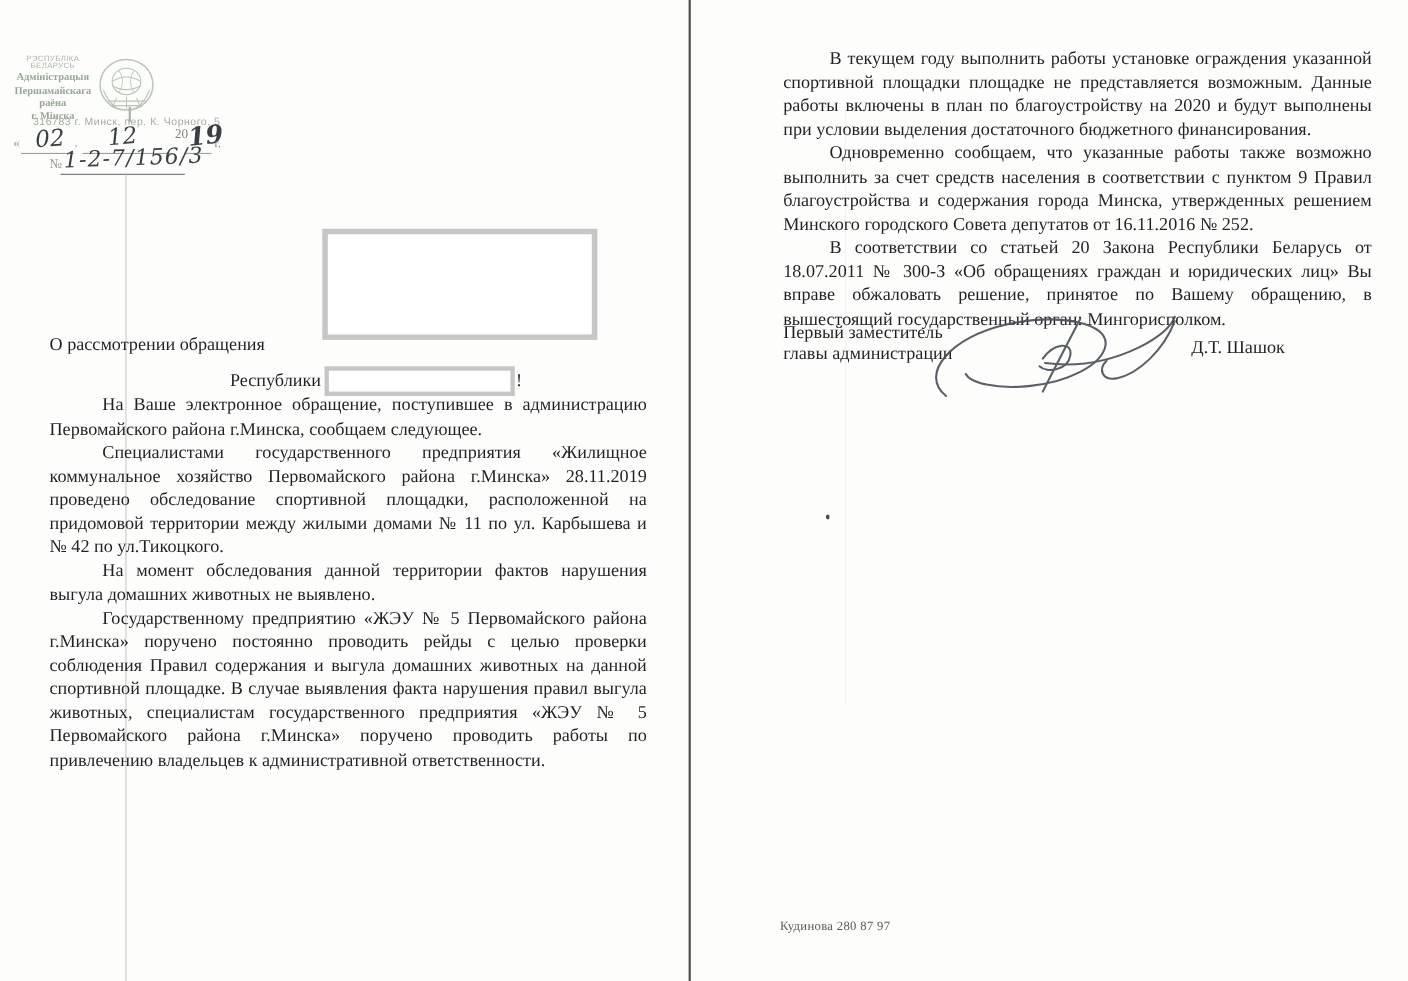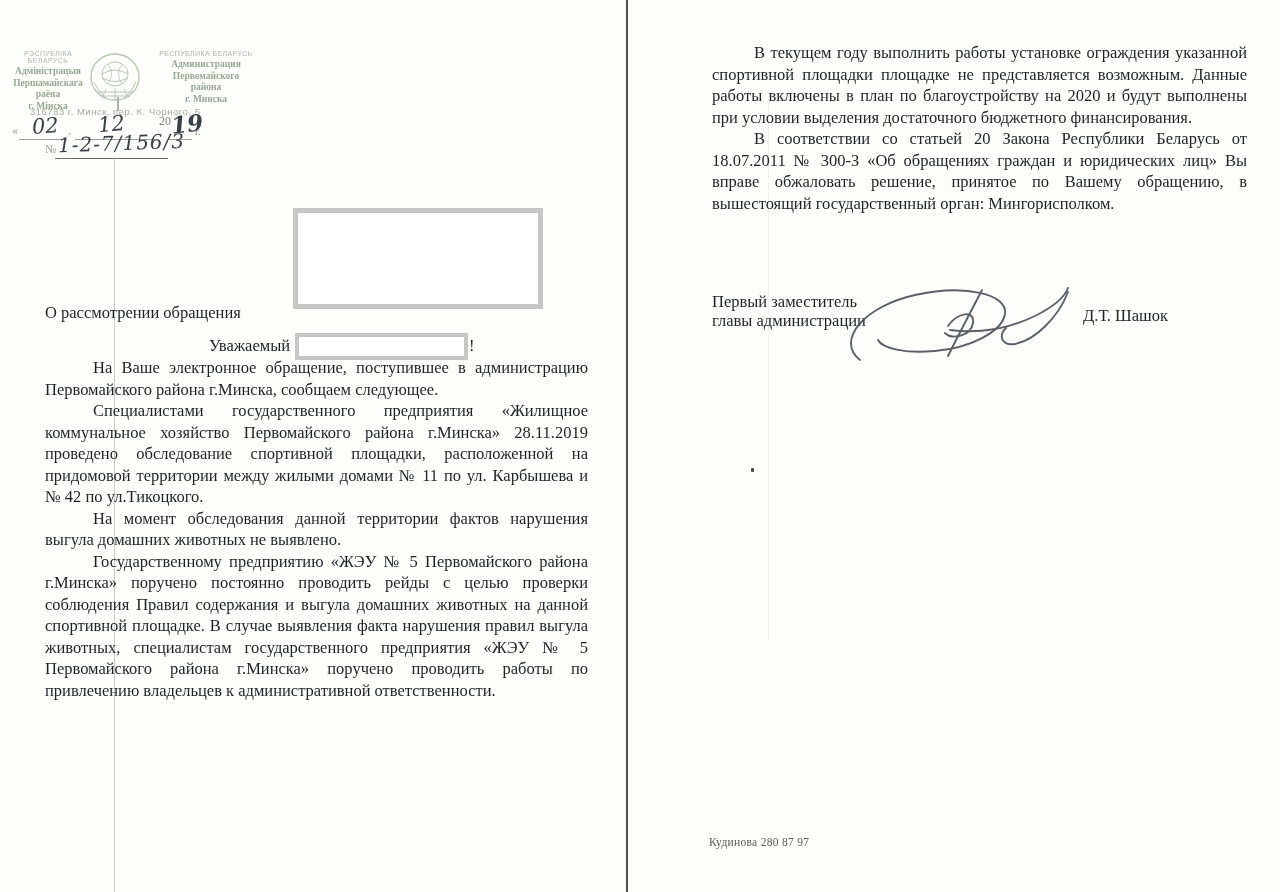--- a/index.html
+++ b/index.html
@@ -69,27 +69,20 @@
       <ellipse cx="29" cy="22" rx="13" ry="12" fill="none" stroke="#a2b49e" stroke-width="1"></ellipse>
       <path d="M16,22 Q29,14 42,22" fill="none" stroke="#a2b49e" stroke-width="1"></path>
       <path d="M16,26 Q29,33 42,26" fill="none" stroke="#a2b49e" stroke-width="1"></path>
       <path d="M22,12 Q29,22 22,32 M36,12 Q29,22 36,32" fill="none" stroke="#a2b49e" stroke-width=".8"></path>
       <path d="M12,40 L46,40 M14,44 L44,44" stroke="#a2b49e" stroke-width="1.2"></path>
       <path d="M29,36 L29,47 M20,37 L16,46 M38,37 L42,46" stroke="#a2b49e" stroke-width=".9"></path>
       <path d="M8,30 Q12,40 20,46 M50,30 Q46,40 38,46" fill="none" stroke="#a2b49e" stroke-width="1"></path>
     </svg>
     <div class="lh-tick"></div>
 
-    <div class="lh-col lh-right">
-      <div class="lh-country">РЕСПУБЛИКА БЕЛАРУСЬ</div>
-      <div class="lh-name">Администрация</div>
-      <div class="lh-name">Первомайского</div>
-      <div class="lh-name">района</div>
-      <div class="lh-name">г. Минска</div>
-    </div>
 
     <div class="lh-address">316783 г. Минск, пер. К. Чорного, 5</div>
 
     <span class="form-print" style="left:12px;top:123px;">«</span>
     <span class="hand" style="left:32px;top:114px;transform:rotate(-4deg);">02</span>
     <div class="uline" style="left:19px;top:138px;width:48px;"></div>
     <span class="form-print" style="left:68px;top:125px;font-size:10px;">,</span>
     <span class="hand" style="left:98px;top:112px;transform:rotate(-5deg);">12</span>
     <div class="uline" style="left:75px;top:138px;width:82px;"></div>
     <span class="form-print" style="left:159px;top:114px;color:#80867f;">20</span>
@@ -100,38 +93,39 @@
     <span class="form-print" style="left:45px;top:142px;">№</span>
     <span class="hand" style="left:58px;top:131px;font-size:20px;letter-spacing:1px;transform:rotate(-2deg);">1-2-7/156/3</span>
     <div class="uline" style="left:55px;top:157px;width:113px;border-color:#6d6d6d;"></div>
 
     <div class="fold-line"></div>
 
     <div class="redact redact-1"></div>
 
     <div class="subject">О рассмотрении обращения</div>
 
-    <span class="salut">Уважаемый</span>
+    <span class="salut">Республики</span>
     <div class="redact redact-2"></div>
     <span class="salut-excl">!</span>
 
     <div class="doc-text p1-body">
       <p>На Ваше электронное обращение, поступившее в администрацию Первомайского района г.Минска, сообщаем следующее.</p>
       <p>Специалистами государственного предприятия «Жилищное коммунальное хозяйство Первомайского района г.Минска» 28.11.2019 проведено обследование спортивной площадки, расположенной на придомовой территории между жилыми домами № 11 по ул. Карбышева и № 42 по ул.Тикоцкого.</p>
       <p>На момент обследования данной территории фактов нарушения выгула домашних животных не выявлено.</p>
       <p>Государственному предприятию «ЖЭУ № 5 Первомайского района г.Минска» поручено постоянно проводить рейды с целью проверки соблюдения Правил содержания и выгула домашних животных на данной спортивной площадке. В случае выявления факта нарушения правил выгула животных, специалистам государственного предприятия «ЖЭУ № 5 Первомайского района г.Минска» поручено проводить работы по привлечению владельцев к административной ответственности.</p>
     </div>
   </div>
 
   <div class="divider"></div>
 
   <div class="page page2">
 
     <div class="doc-text p2-body">
       <p>В текущем году выполнить работы установке ограждения указанной спортивной площадки площадке не представляется возможным. Данные работы включены в план по благоустройству на 2020 и будут выполнены при условии выделения достаточного бюджетного финансирования.</p>
+      <p>Одновременно сообщаем, что указанные работы также возможно выполнить за счет средств населения в соответствии с пунктом 9 Правил благоустройства и содержания города Минска, утвержденных решением Минского городского Совета депутатов от 16.11.2016 № 252.</p>
       <p>В соответствии со статьей 20 Закона Республики Беларусь от 18.07.2011 № 300-З «Об обращениях граждан и юридических лиц» Вы вправе обжаловать решение, принятое по Вашему обращению, в вышестоящий государственный орган: Мингорисполком.</p>
     </div>
 
     <div class="sig-title">
       <div>Первый заместитель</div>
       <div>главы администрации</div>
     </div>
 
     <svg class="sig-svg" width="270" height="90" viewBox="0 0 270 90" fill="none" stroke="#4a5058" stroke-width="1.9" stroke-linecap="round" opacity="0.9">
       <path d="M30,82 C5,62 35,28 85,17 C135,6 178,16 175,36 C172,54 140,70 105,73 C75,76 52,70 48,62"></path>

